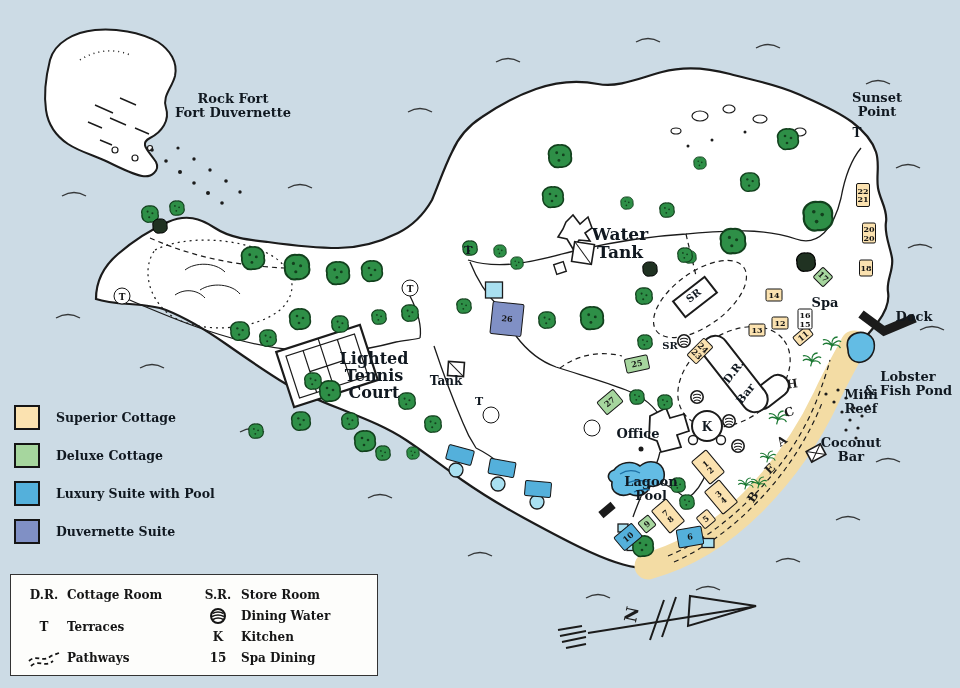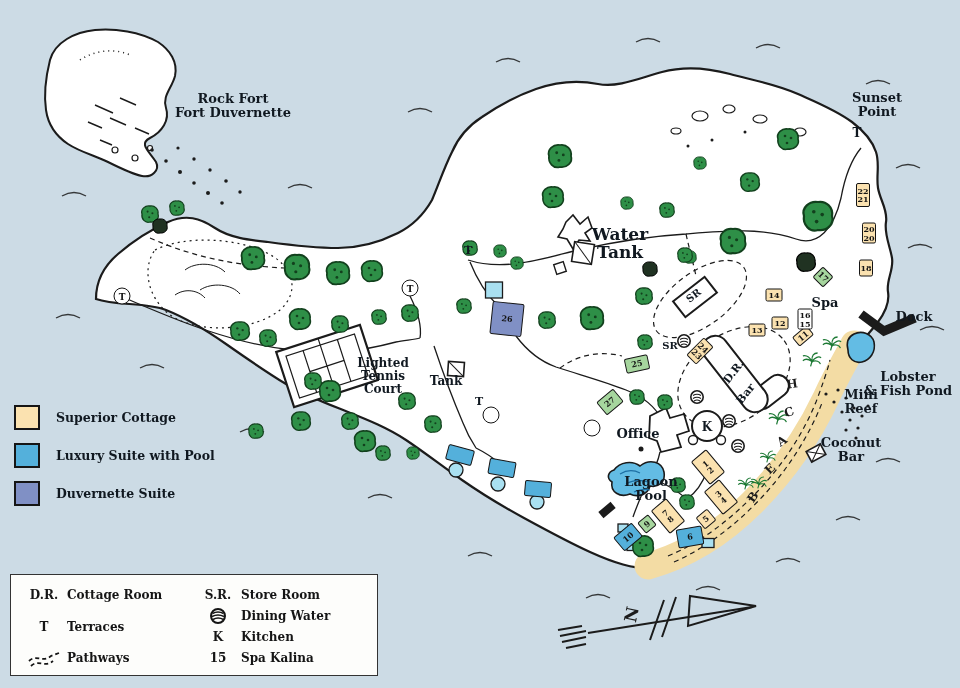--- a/index.html
+++ b/index.html
@@ -308,21 +308,21 @@
       <div class="maplabel" style="left: 857px; top: 133px; font-size: 12px; transform: translate(-50%, -50%) rotate(0deg);">
         <div>T</div>
       </div>
       <div class="maplabel" style="left: 620px; top: 243px; font-size: 17px; transform: translate(-50%, -50%) rotate(0deg);">
         <div>Water</div>
         <div>Tank</div>
       </div>
       <div class="maplabel" style="left: 446px; top: 381px; font-size: 12px; transform: translate(-50%, -50%) rotate(0deg);">
         <div>Tank</div>
       </div>
-      <div class="maplabel" style="left: 383px; top: 376px; font-size: 12px; transform: translate(-50%, -50%) rotate(0deg);">
+      <div class="maplabel" style="left: 374px; top: 376px; font-size: 16px; transform: translate(-50%, -50%) rotate(0deg);">
         <div>Lighted</div>
         <div>Tennis</div>
         <div>Court</div>
       </div>
       <div class="maplabel" style="left: 825px; top: 303px; font-size: 13px; transform: translate(-50%, -50%) rotate(0deg);">
         <div>Spa</div>
       </div>
       <div class="maplabel" style="left: 914px; top: 317px; font-size: 13px; transform: translate(-50%, -50%) rotate(0deg);">
         <div>Dock</div>
       </div>
@@ -446,20 +446,24 @@
       <div class="beachletter" style="left: 789px; top: 412px; transform: translate(-50%, -50%) rotate(-20deg);">C</div>
       <div class="beachletter" style="left: 792px; top: 384px; transform: translate(-50%, -50%) rotate(-8deg);">H</div>
     </div>
 
 <div id="type-legend">
   <div class="type-row">
     <div class="swatch" style="background: rgb(251, 226, 176);"></div>
     <div class="tlabel">Superior Cottage</div>
   </div>
   <div class="type-row">
+    <div class="swatch" style="background: rgb(166, 214, 158);"></div>
+    <div class="tlabel">Deluxe Cottage</div>
+  </div>
+  <div class="type-row">
     <div class="swatch" style="background: rgb(84, 176, 219);"></div>
     <div class="tlabel">Luxury Suite with Pool</div>
   </div>
   <div class="type-row">
     <div class="swatch" style="background: rgb(128, 144, 197);"></div>
     <div class="tlabel">Duvernette Suite</div>
   </div>
 </div>
 
 <div id="symbol-legend">
@@ -495,18 +499,18 @@
         </svg>
       </div>
       <div class="leg-lab">Dining Water</div>
     </div>
     <div class="leg-row">
       <div class="leg-sym">K</div>
       <div class="leg-lab">Kitchen</div>
     </div>
     <div class="leg-row">
       <div class="leg-sym">15</div>
-      <div class="leg-lab">Spa Kalina</div>
+      <div class="leg-lab">Spa Dining</div>
     </div>
   </div>
 </div>
 
 </div>
 
 </body></html>

